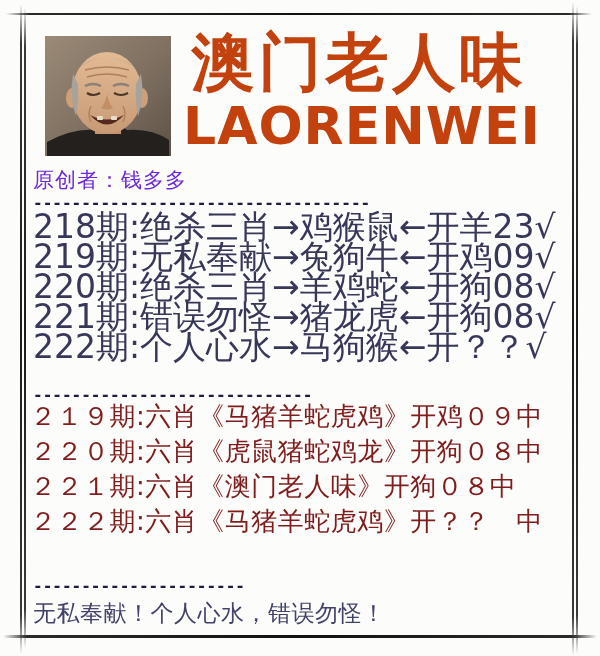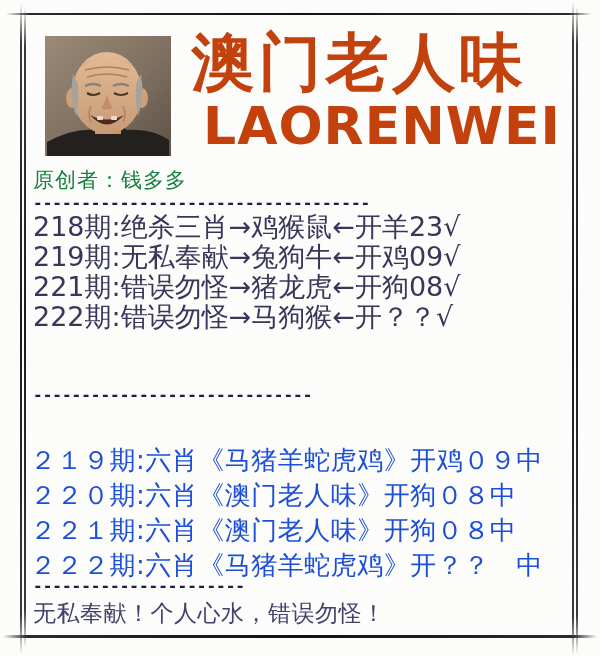--- a/index.html
+++ b/index.html
@@ -14,31 +14,31 @@
   .vline{position:absolute;width:1.5px;background:linear-gradient(180deg,rgba(40,40,40,0),#3a3a3a 6%,#1c1c1c 50%,#3a3a3a 94%,rgba(40,40,40,0));}
   .vline.l1{left:20px;top:4px;height:650px;}
   .vline.l2{left:24px;top:8px;height:640px;}
   .vline.r1{left:572px;top:2px;height:654px;}
   .vline.r2{left:576px;top:6px;height:648px;}
   
   .photo{position:absolute;left:45px;top:36px;width:126px;height:120px;overflow:hidden;}
   .photo svg{display:block;}
   .titles{position:absolute;left:183px;top:26px;width:352px;text-align:center;color:#c2410c;}
   .title-cn{font-size:63px;font-weight:800;letter-spacing:4px;line-height:74px;white-space:nowrap;}
-  .title-en{font-size:52px;font-weight:800;letter-spacing:1px;line-height:52px;white-space:nowrap;margin-left:20px;}
+  .title-en{font-size:52px;font-weight:800;letter-spacing:1px;line-height:52px;white-space:nowrap;}
   
-  .author{position:absolute;left:33px;top:166px;font-size:21px;color:#15803d;letter-spacing:1px;}
+  .author{position:absolute;left:33px;top:166px;font-size:21px;color:#6d28d9;letter-spacing:1px;}
   .sep{position:absolute;left:33px;font-family:"DejaVu Sans Mono","Liberation Mono",monospace;
        font-weight:bold;font-size:16px;line-height:14px;color:#1d1d3d;white-space:nowrap;}
   .sep1{top:196px;}
   .sep2{top:388px;}
   .sep3{top:579px;}
   .block{position:absolute;left:33px;color:#37375a;white-space:nowrap;}
-  .block1{top:212px;font-size:27px;line-height:30px;}
-  .block2{top:399px;font-size:26px;line-height:35px;color:#1d4ed8;letter-spacing:0.5px;left:30px;margin-top:44px;}
+  .block1{top:212px;font-size:33px;line-height:30px;}
+  .block2{top:399px;font-size:26px;line-height:35px;color:#7f1d1d;letter-spacing:0.5px;left:30px;}
   .footer{position:absolute;left:33px;top:598px;font-size:23px;color:#42426b;letter-spacing:0.5px;white-space:nowrap;}
 </style>
 </head>
 <body>
 
 <div class="canvas">
 
   <div class="hline top"></div>
   <div class="hline bottom"></div>
   <div class="vline l1"></div>
@@ -99,29 +99,30 @@
     <div class="title-en">LAORENWEI</div>
   </div>
 
   <div class="author">原创者：钱多多</div>
 
   <div class="sep sep1">-----------------------------------</div>
 
   <div class="block block1">
     <div>218期:绝杀三肖→鸡猴鼠←开羊23√</div>
     <div>219期:无私奉献→兔狗牛←开鸡09√</div>
+    <div>220期:绝杀三肖→羊鸡蛇←开狗08√</div>
     <div>221期:错误勿怪→猪龙虎←开狗08√</div>
-    <div>222期:错误勿怪→马狗猴←开？？√</div>
+    <div>222期:个人心水→马狗猴←开？？√</div>
   </div>
 
   <div class="sep sep2">-----------------------------</div>
 
   <div class="block block2">
     <div>２１９期:六肖《马猪羊蛇虎鸡》开鸡０９中</div>
-    <div>２２０期:六肖《澳门老人味》开狗０８中</div>
+    <div>２２０期:六肖《虎鼠猪蛇鸡龙》开狗０８中</div>
     <div>２２１期:六肖《澳门老人味》开狗０８中</div>
     <div>２２２期:六肖《马猪羊蛇虎鸡》开？？　中</div>
   </div>
 
   <div class="sep sep3">----------------------</div>
 
   <div class="footer">无私奉献！个人心水，错误勿怪！</div>
 
 </div>
 

